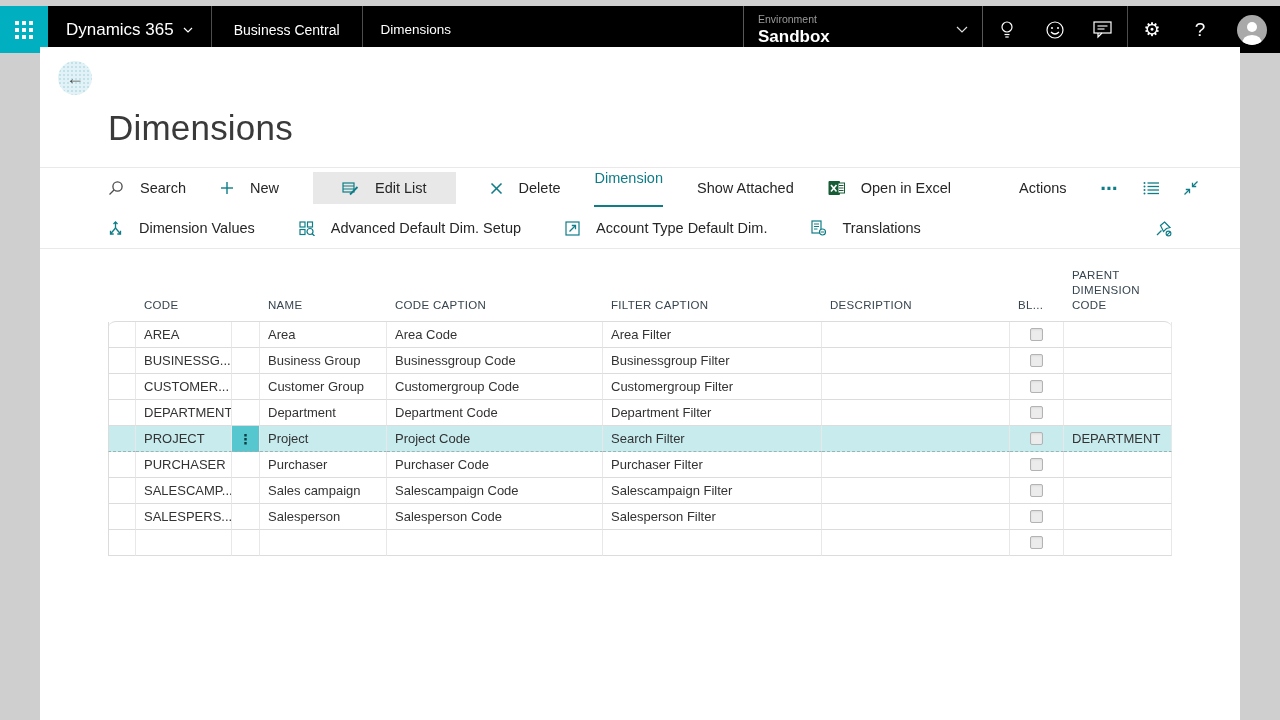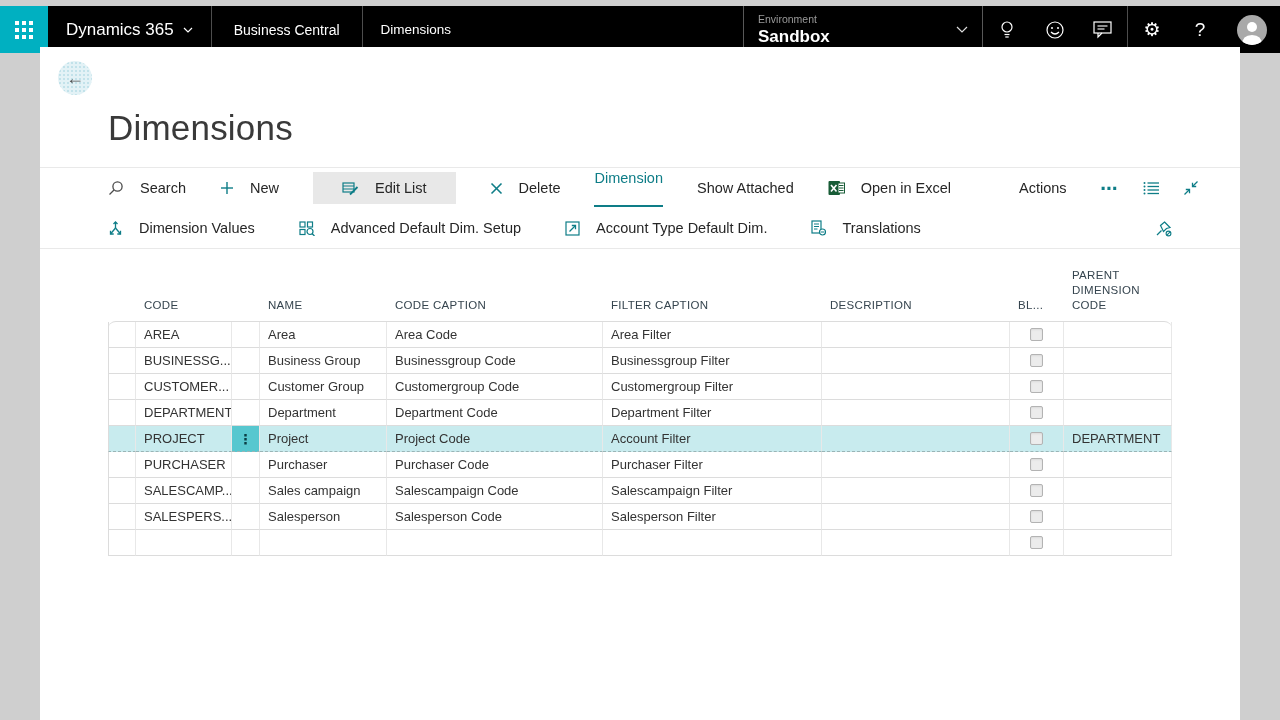--- a/index.html
+++ b/index.html
@@ -352,21 +352,21 @@
           <div class="cell"></div>
         </div>
         <div class="grid row selected">
           <div class="cell sel"></div>
           <div class="cell">PROJECT</div>
           <div class="cell opt active">
             <span class="rowopts">⋮</span>
           </div>
           <div class="cell">Project</div>
           <div class="cell">Project Code</div>
-          <div class="cell">Account Filter</div>
+          <div class="cell">Search Filter</div>
           <div class="cell"></div>
           <div class="cell blk">
             <span class="checkbox"></span>
           </div>
           <div class="cell">DEPARTMENT</div>
         </div>
         <div class="grid row">
           <div class="cell sel"></div>
           <div class="cell">PURCHASER</div>
           <div class="cell opt"></div>

